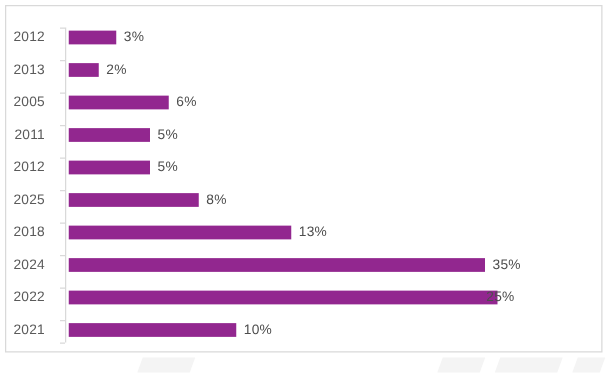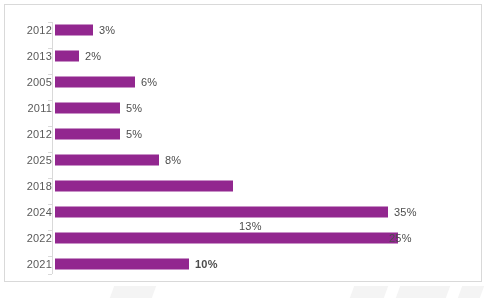--- a/index.html
+++ b/index.html
@@ -63,21 +63,21 @@
   .row {
     position: absolute;
     left: 0;
     height: 26px;
   }
   .cat-label {
     position: absolute;
     right: 100%;
     top: 50%;
     transform: translateY(-50%);
-    margin-right: 0;
+    margin-right: 16px;
     font-size: 11px;
     color: #5a5a5a;
     white-space: nowrap;
     letter-spacing: 0.2px;
   }
   .bar {
     position: absolute;
     left: 3px;
     top: 50%;
     transform: translateY(-50%);
@@ -133,39 +133,39 @@
 
     <div class="row" style="top:130px;">
       <span class="cat-label">2025</span>
       <div class="bar" style="width:104px;"></div>
       <span class="bar-value" style="left:113px;">8%</span>
     </div>
 
     <div class="row" style="top:156px;">
       <span class="cat-label">2018</span>
       <div class="bar" style="width:178px;"></div>
-      <span class="bar-value" style="left:187px;margin-top:40px;">13%</span>
+      <span class="bar-value" style="left:187px;">13%</span>
     </div>
 
     <div class="row" style="top:182px;">
       <span class="cat-label">2024</span>
       <div class="bar" style="width:333px;"></div>
       <span class="bar-value" style="left:342px;">35%</span>
     </div>
 
     <div class="row" style="top:208px;">
       <span class="cat-label">2022</span>
       <div class="bar" style="width:343px;"></div>
       <span class="bar-value" style="left:337px;">25%</span>
     </div>
 
     <div class="row" style="top:234px;">
       <span class="cat-label">2021</span>
       <div class="bar" style="width:134px;"></div>
-      <span class="bar-value" style="left:143px;font-weight:bold;">10%</span>
+      <span class="bar-value" style="left:143px;">10%</span>
     </div>
 
     <div class="tick" style="top:5px;"></div>
     <div class="tick" style="top:31px;"></div>
     <div class="tick" style="top:57px;"></div>
     <div class="tick" style="top:83px;"></div>
     <div class="tick" style="top:109px;"></div>
     <div class="tick" style="top:135px;"></div>
     <div class="tick" style="top:161px;"></div>
     <div class="tick" style="top:187px;"></div>

